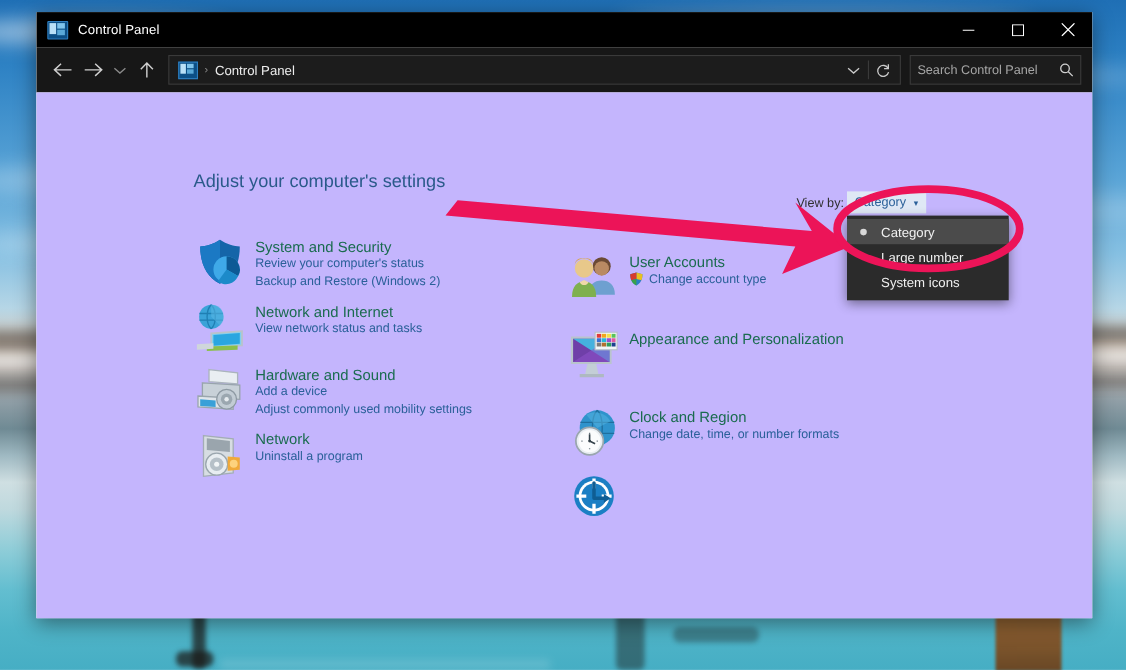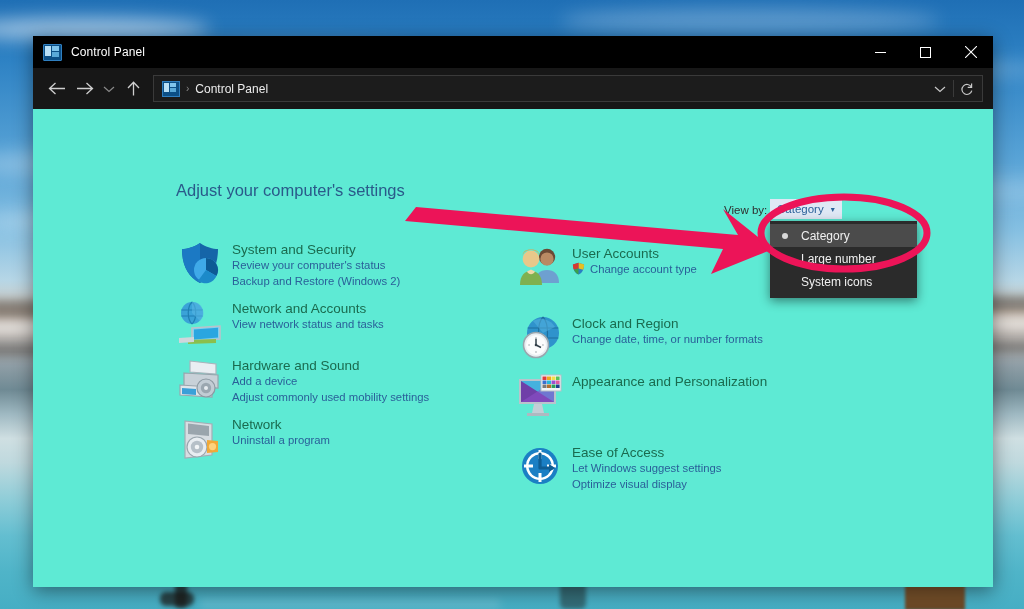--- a/index.html
+++ b/index.html
@@ -59,21 +59,21 @@
   }
   #desktop .darkband {
     position: absolute;
     background: rgba(60,52,46,0.5);
     filter: blur(5px);
   }
 
   
   #window {
     position: absolute;
-    left: 33px; top: 36px;
+    left: 33px; top: 11px;
     width: 960px; height: 551px;
     background: #ffffff;
     box-shadow: 0 4px 18px rgba(0,0,0,0.45);
     overflow: hidden;
   }
 
   
   .titlebar {
     height: 32px;
     background: #000000;
@@ -186,21 +186,21 @@
   }
   .searchbox .ph {
     color: #a6a6a6; font-size: 11.5px;
     flex:1 1 auto; white-space:nowrap; overflow:hidden;
   }
   .searchbox .mag { color:#cfcfcf; flex:none; display:flex; }
 
   
   .content {
     position: relative;
-    background: #5eead4;
+    background: #c4b5fd;
     height: 478px;
     padding: 18px 0 0 0;
   }
   .page-title {
     position:absolute;
     left: 143px; top: 90px;
     font-size: 16.5px;
     color: #2a5a8a;
     white-space: nowrap;
   }
@@ -383,20 +383,29 @@
       </div>
       <div class="divider"></div>
       <div class="ab-btn">
         <svg width="14" height="14" viewBox="0 0 14 14">
           <path d="M11.4 5.2 A5 5 0 1 0 11.8 8.6" fill="none" stroke="currentColor" stroke-width="1.2"></path>
           <path d="M11.6 1.4 V5.4 H7.7" fill="none" stroke="currentColor" stroke-width="1.2"></path>
         </svg>
       </div>
     </div>
 
+    <div class="searchbox">
+      <span class="ph">Search Control Panel</span>
+      <span class="mag">
+        <svg width="13" height="13" viewBox="0 0 13 13">
+          <circle cx="5.2" cy="5.2" r="3.9" fill="none" stroke="currentColor" stroke-width="1.2"></circle>
+          <path d="M8.2 8.2 L12.2 12.2" stroke="currentColor" stroke-width="1.2"></path>
+        </svg>
+      </span>
+    </div>
   </div>
 
   <div class="content">
 
     <div class="page-title" style="left:143px; top:72px;">Adjust your computer's settings</div>
 
     <div class="viewby" style="left:691px; top:95px; right:auto;">View by:</div>
 
     <div class="viewby-btn" style="left:737px; top:90px;">
       <span>Category</span>
@@ -446,21 +455,21 @@
               <path d="M16 4 C11 9 11 21 16 26 M16 4 C21 9 21 21 16 26 M5.3 12 H26.7 M5.3 18 H26.7" stroke="#1f7fb3" stroke-width="1.2" fill="none"></path>
               <path d="M16 4 a11 11 0 0 1 8 19 l-8-8 Z" fill="#5ab8e6" opacity=".55"></path>
               <path d="M16 30 L44 28 L44 41 L16 43 Z" fill="#7fd0f0"></path>
               <path d="M16 30 L44 28 L44 41 L16 43 Z" fill="none" stroke="#b9c3ca" stroke-width="1.6"></path>
               <path d="M18 31.5 L42 29.8 L42 39.6 L18 41.4 Z" fill="#2aa6e0"></path>
               <path d="M12 42 L40 41 L40 45 L12 46 Z" fill="#8bbf4c"></path>
               <path d="M3 40 L18 39 L18 44 L3 45 Z" fill="#cfd6db"></path>
             </svg>
           </div>
           <div class="txt">
-            <div class="h">Network and Accounts</div>
+            <div class="h">Network and Internet</div>
             <div class="sub">View network status and tasks</div>
           </div>
         </div>
 
         <div class="cat" style="margin-top:3px;">
           <div class="ico">
             <svg class="icon" viewBox="0 0 48 48">
               <path d="M14 6 L40 9 L40 19 L14 17 Z" fill="#e9eef2" stroke="#aab4bc" stroke-width="1.2"></path>
               <path d="M8 18 L42 20 L42 33 L8 31 Z" fill="#c8d1d8" stroke="#98a4ac" stroke-width="1.2"></path>
               <path d="M4 30 L36 32 L36 42 L4 40 Z" fill="#dfe5ea" stroke="#9aa6ae" stroke-width="1.2"></path>
@@ -492,21 +501,21 @@
           <div class="txt">
             <div class="h">Network</div>
             <div class="sub">Uninstall a program</div>
           </div>
         </div>
 
       </div>
 
       <div class="col" style="margin-left:-10px;">
 
-        <div class="cat" style="margin-top:4px; margin-bottom:22px;">
+        <div class="cat" style="margin-top:14px; margin-bottom:22px;">
           <div class="ico">
             <svg class="icon" viewBox="0 0 48 48">
               <circle cx="31" cy="14" r="8.2" fill="#6b4a34"></circle>
               <circle cx="31" cy="16" r="6.6" fill="#b98a63"></circle>
               <path d="M19 40 C19 31 24 27 31 27 C38 27 43 31 43 40 Z" fill="#6ea0d0"></path>
               <circle cx="15" cy="16" r="8.4" fill="#e8c88a"></circle>
               <path d="M6.6 13 C7.5 5 22.5 5 23.4 13 C23.4 9 21 6.5 15 6.5 C9 6.5 6.6 9 6.6 13 Z" fill="#d9a64e"></path>
               <path d="M4 42 C4 32 9 28 15 28 C21 28 26 32 26 42 Z" fill="#7fb04f"></path>
               <path d="M11 28.5 C12.8 32 17.2 32 19 28.5 L15 26.5 Z" fill="#f0d9a8"></path>
             </svg>
@@ -515,39 +524,20 @@
             <div class="h">User Accounts</div>
             <div class="sub withshield">
               <svg width="13" height="13" viewBox="0 0 14 14" style="flex:none;">
                 <path d="M7 0.7 L13 2.6 C13 8.2 10.6 12 7 13.4 C3.4 12 1 8.2 1 2.6 Z" fill="#2a7fc4"></path>
                 <path d="M7 0.7 L13 2.6 C13 5 12.6 6.9 12 8.4 L7 7.1 Z" fill="#e8c020"></path>
                 <path d="M7 0.7 L1 2.6 C1 5 1.4 6.9 2 8.4 L7 7.1 Z" fill="#d63a2f"></path>
                 <path d="M2 8.4 C3.1 10.8 4.8 12.5 7 13.4 L7 7.1 Z" fill="#3aa14a"></path>
               </svg>
               <span>Change account type</span>
             </div>
-          </div>
-        </div>
-
-        <div class="cat" style="margin-bottom:10px;">
-          <div class="ico">
-            <svg class="icon" viewBox="0 0 48 48">
-              <circle cx="27" cy="20" r="16" fill="#2f93cc"></circle>
-              <path d="M27 4 C21 10 21 30 27 36 M27 4 C33 10 33 30 27 36 M11.6 15 H42.4 M11.6 25 H42.4" stroke="#1f6f9e" stroke-width="1.2" fill="none"></path>
-              <path d="M17 8 a16 16 0 0 1 22 6 l-12 6 Z" fill="#58b5e2" opacity=".5"></path>
-              <circle cx="20" cy="32" r="12.5" fill="#e9eef2" stroke="#9aa6ae" stroke-width="1.6"></circle>
-              <circle cx="20" cy="32" r="10" fill="#fbfcfd"></circle>
-              <path d="M20 24.5 V25.6 M27.5 32 H26.4 M20 39.5 V38.4 M12.5 32 H13.6" stroke="#6b7780" stroke-width="1.2"></path>
-              <path d="M20 32 L20 25.8 M20 32 L25 34.5" stroke="#33404a" stroke-width="1.5" fill="none"></path>
-              <circle cx="20" cy="32" r="1.3" fill="#33404a"></circle>
-            </svg>
-          </div>
-          <div class="txt">
-            <div class="h">Clock and Region</div>
-            <div class="sub">Change date, time, or number formats</div>
           </div>
         </div>
 
         <div class="cat" style="margin-bottom:23px;">
           <div class="ico">
             <svg class="icon" viewBox="0 0 48 48">
               <path d="M3 8 L40 8 L40 33 L3 33 Z" fill="#b9c4cc"></path>
               <path d="M5 10 L38 10 L38 31 L5 31 Z" fill="#6f3fa8"></path>
               <path d="M5 10 L38 10 L38 31 Z" fill="#3ec6e8" opacity=".85"></path>
               <path d="M5 31 L38 31 L38 10 Z" fill="#8c50c8" opacity=".6"></path>
@@ -568,36 +558,50 @@
                 <rect x="35.5" y="13.5" width="4" height="3.5" fill="#2e9e5e"></rect>
                 <rect x="40" y="13.5" width="3.6" height="3.5" fill="#1d3f8f"></rect>
               </g>
             </svg>
           </div>
           <div class="txt">
             <div class="h">Appearance and Personalization</div>
           </div>
         </div>
 
+        <div class="cat" style="margin-bottom:10px;">
+          <div class="ico">
+            <svg class="icon" viewBox="0 0 48 48">
+              <circle cx="27" cy="20" r="16" fill="#2f93cc"></circle>
+              <path d="M27 4 C21 10 21 30 27 36 M27 4 C33 10 33 30 27 36 M11.6 15 H42.4 M11.6 25 H42.4" stroke="#1f6f9e" stroke-width="1.2" fill="none"></path>
+              <path d="M17 8 a16 16 0 0 1 22 6 l-12 6 Z" fill="#58b5e2" opacity=".5"></path>
+              <circle cx="20" cy="32" r="12.5" fill="#e9eef2" stroke="#9aa6ae" stroke-width="1.6"></circle>
+              <circle cx="20" cy="32" r="10" fill="#fbfcfd"></circle>
+              <path d="M20 24.5 V25.6 M27.5 32 H26.4 M20 39.5 V38.4 M12.5 32 H13.6" stroke="#6b7780" stroke-width="1.2"></path>
+              <path d="M20 32 L20 25.8 M20 32 L25 34.5" stroke="#33404a" stroke-width="1.5" fill="none"></path>
+              <circle cx="20" cy="32" r="1.3" fill="#33404a"></circle>
+            </svg>
+          </div>
+          <div class="txt">
+            <div class="h">Clock and Region</div>
+            <div class="sub">Change date, time, or number formats</div>
+          </div>
+        </div>
+
         <div class="cat">
           <div class="ico">
             <svg class="icon" viewBox="0 0 48 48">
               <circle cx="24" cy="24" r="18" fill="#1b7fc4"></circle>
               <circle cx="24" cy="24" r="14" fill="#ffffff"></circle>
               <circle cx="24" cy="24" r="11.5" fill="#1b7fc4"></circle>
               <path d="M24 8 V17 M24 31 V40 M8 24 H17 M31 24 H40" stroke="#ffffff" stroke-width="3"></path>
               <path d="M24 12 V26 M24 26 L36 26" stroke="#0f5d93" stroke-width="3.2" fill="none" stroke-linecap="round"></path>
               <path d="M33 22 L39 26 L33 30 Z" fill="#0f5d93"></path>
             </svg>
           </div>
-          <div class="txt">
-            <div class="h">Ease of Access</div>
-            <div class="sub">Let Windows suggest settings</div>
-            <div class="sub">Optimize visual display</div>
-          </div>
         </div>
 
       </div>
     </div>
 
     <svg class="anno" width="960" height="478" viewBox="0 0 960 478">
       <path d="M383 98 L705 126 L690 100 L740 140 L678 165 L690 140 L372 112 Z" fill="#ec1458"></path>
       <ellipse cx="811" cy="124" rx="83" ry="36" fill="none" stroke="#ec1458" stroke-width="7"></ellipse>
     </svg>
 

